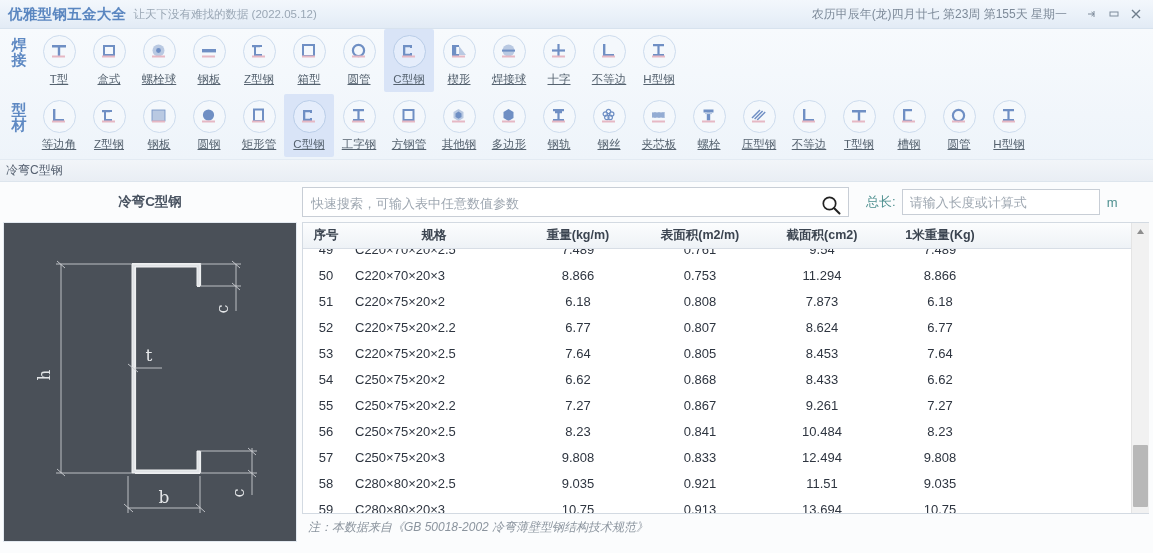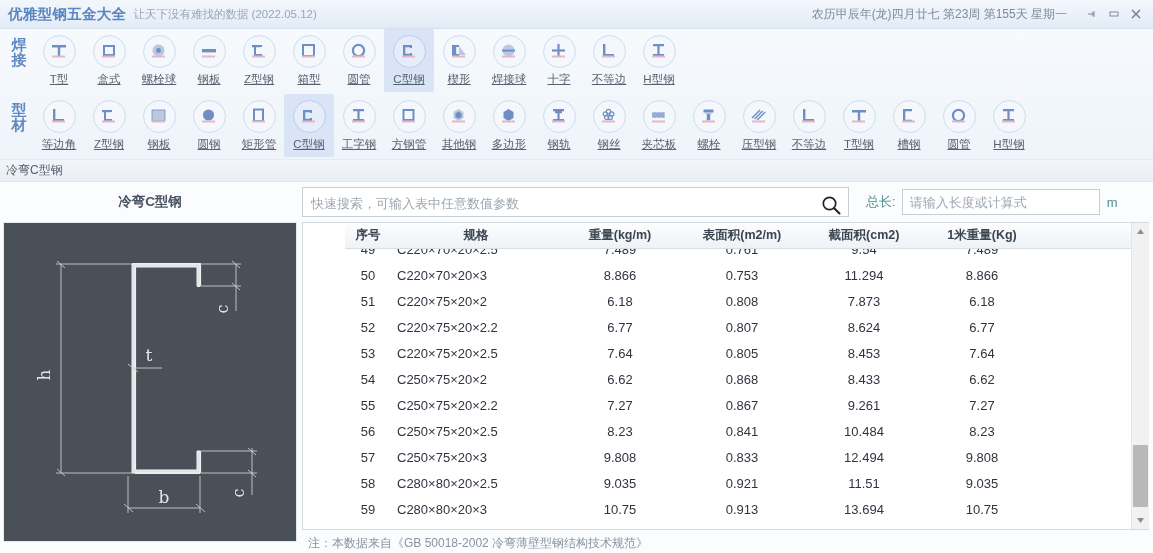--- a/index.html
+++ b/index.html
@@ -94,21 +94,21 @@
   .lenbox input {
     border: 0; outline: none; width: 100%; height: 24px; padding: 0 7px;
     font-size: 13px; color: #333; font-family: "Liberation Sans", sans-serif; background: transparent;
   }
   .lenbox input::placeholder { color: #9ea7b1; }
   .unit { font-size: 13px; color: #4d8f8f; margin-left: 7px; }
 
   
   .tablewrap {
     flex: 1; border: 1px solid #d3dae2; background: #fff;
-    display: flex; flex-direction: column; position: relative; margin-bottom: 2px; padding-left: 42px;
+    display: flex; flex-direction: column; position: relative; margin-bottom: 2px;
   }
   .thead {
     display: flex; height: 26px; align-items: center;
     background: linear-gradient(to bottom,#fcfdfe 0%, #eef2f6 100%);
     border-bottom: 1px solid #d8dee6; font-size: 12.5px; font-weight: bold; color: #3b4450;
     flex: none;
   }
   .tbody { flex: 1; overflow: hidden; position: relative; }
   .rowscroll { position: absolute; left: 0; top: -13px; right: 0; }
   .trow { display: flex; height: 26px; align-items: center; font-size: 13px; color: #2e3540; }
@@ -123,21 +123,21 @@
   
   .vscroll {
     position: absolute; right: 0; top: 0; width: 17px; height: 100%;
     background: #fbfbfb; border-left: 1px solid #e4e4e4;
     display: flex; flex-direction: column; align-items: center;
   }
   .sb-arrow { width: 17px; height: 17px; display:flex; align-items:center; justify-content:center; background:#f1f1f1; }
   .sb-track { flex: 1; width: 17px; background: #f1f1f1; position: relative; }
   .sb-thumb { position: absolute; left: 1px; width: 15px; background: #b8b8b8; border-radius: 1px; }
 
-  .footnote { font-size: 12px; color: #8b949e; padding: 3px 0 0 6px; }
+  .footnote { font-size: 12px; color: #8b949e; padding: 3px 0 16px 6px; font-style: italic; }
   .hint { font-size: 12px; color: #aab2ba; padding: 5px 0 0 6px; }
 </style>
 </head>
 <body>
 
 <div id="app">
 
   <div class="titlebar">
     <div class="app-title">优雅型钢五金大全</div>
     <div class="app-slogan">让天下没有难找的数据 (2022.05.12)</div>

